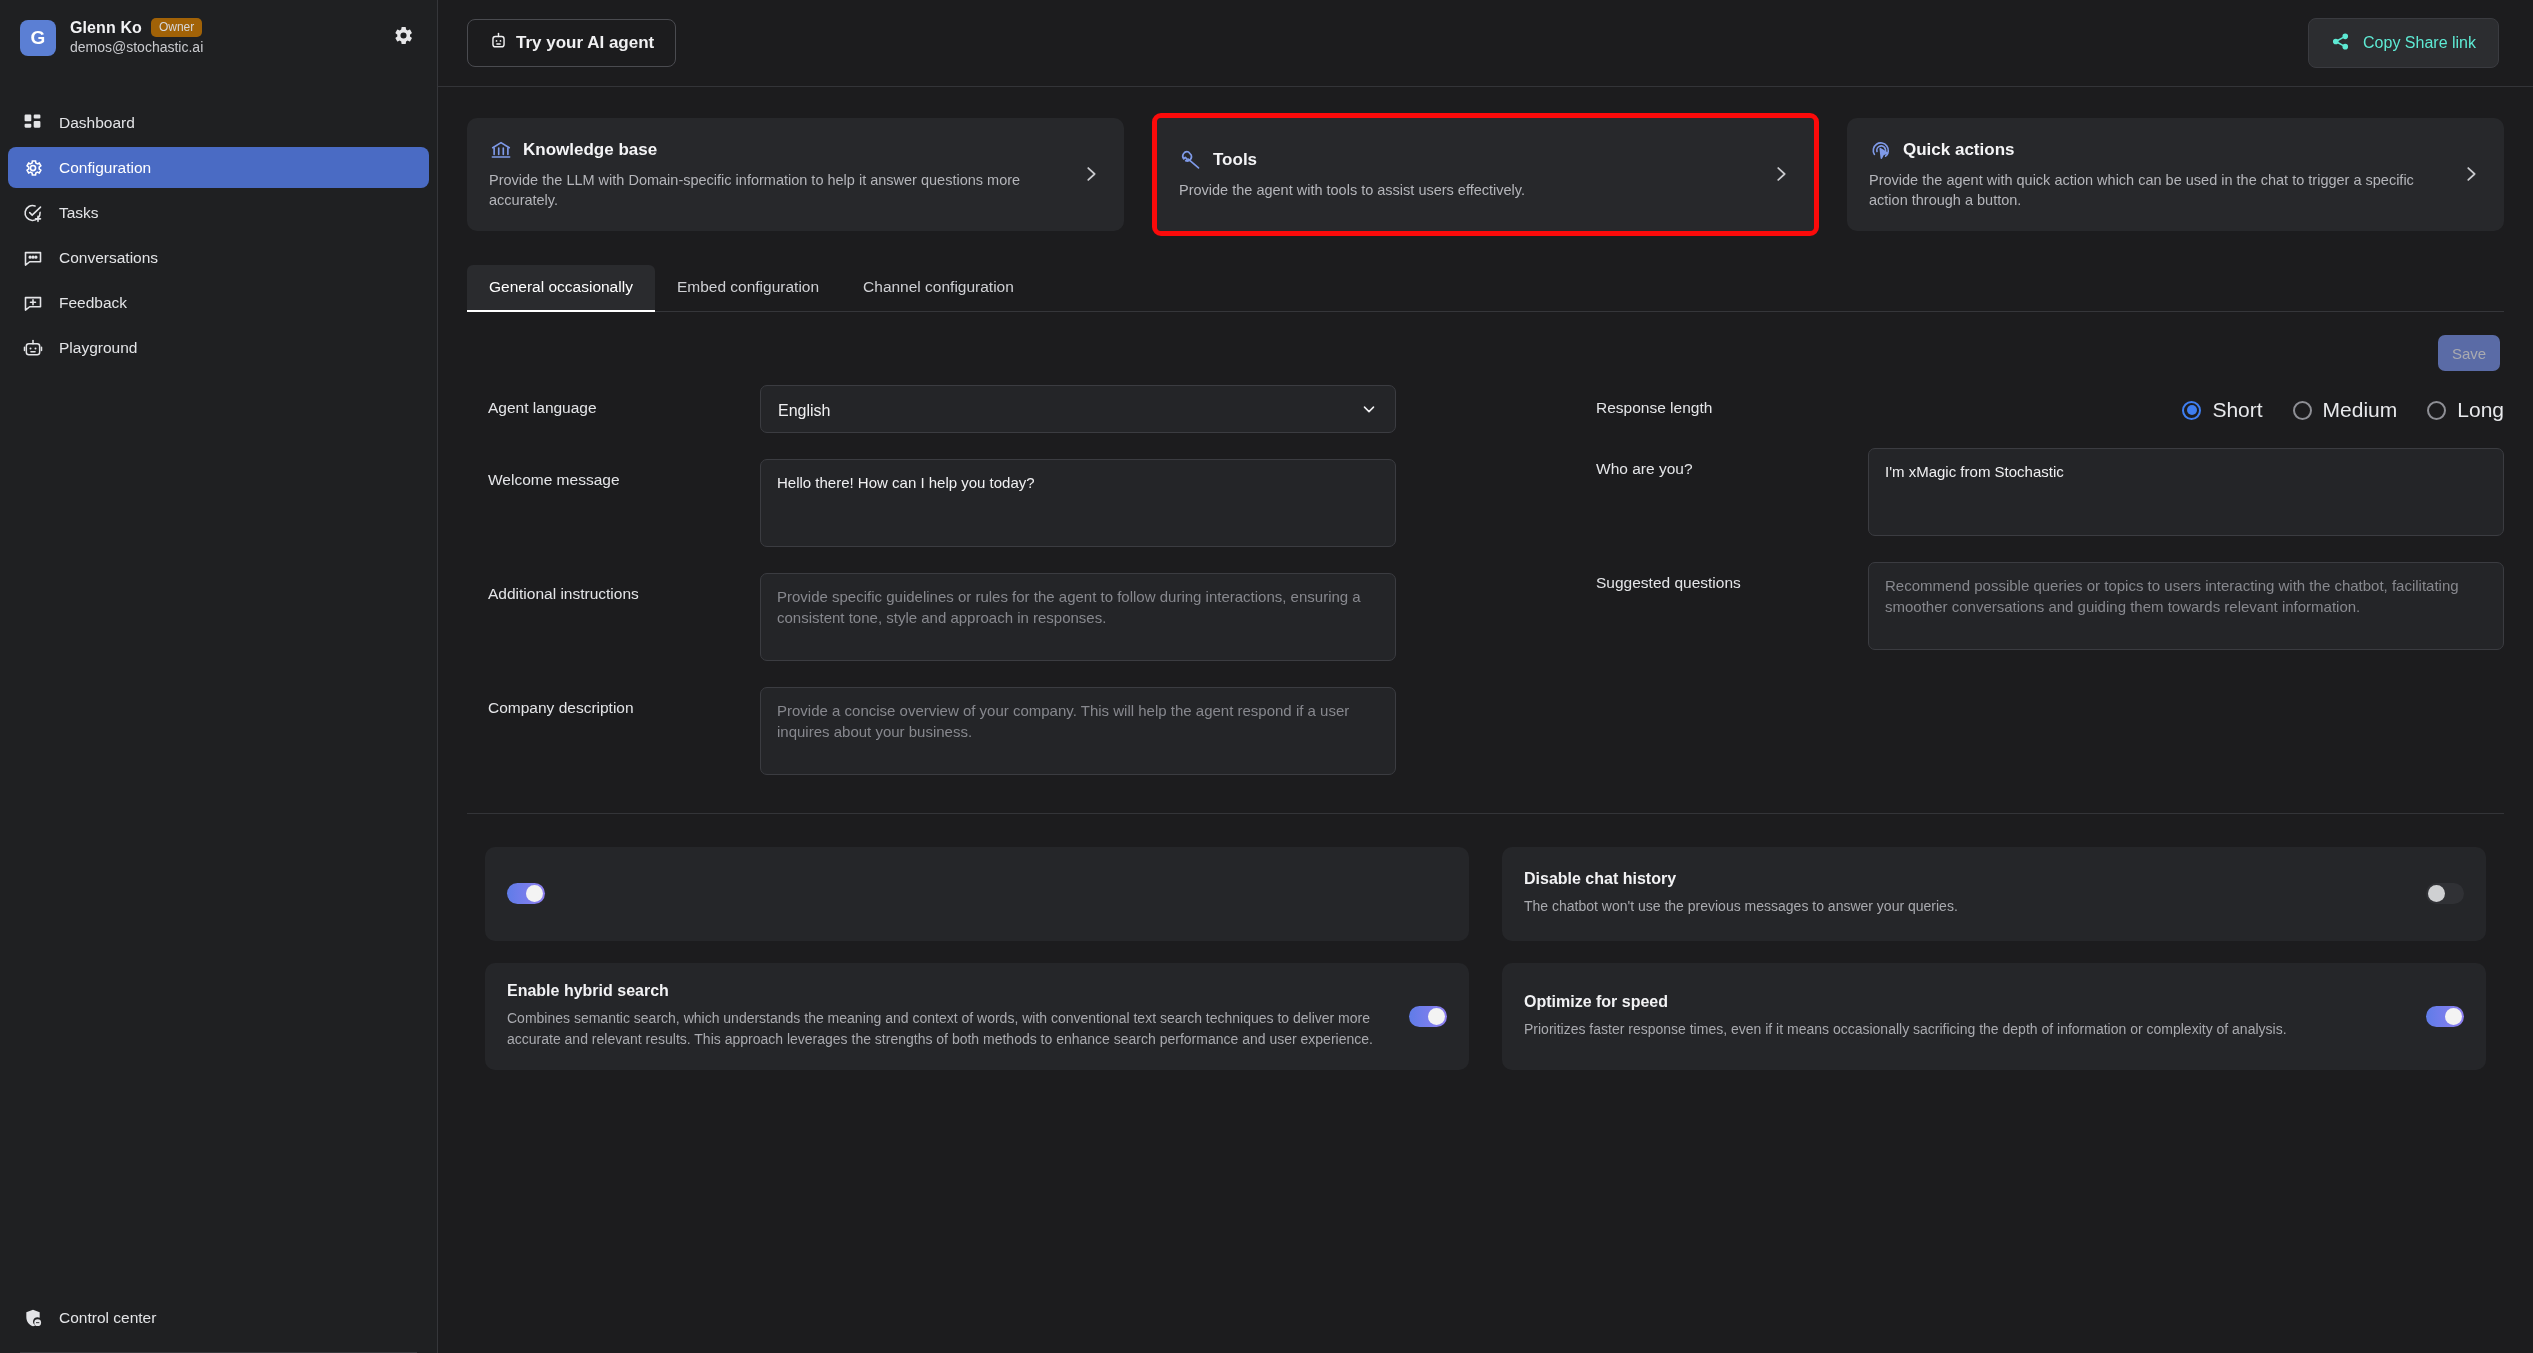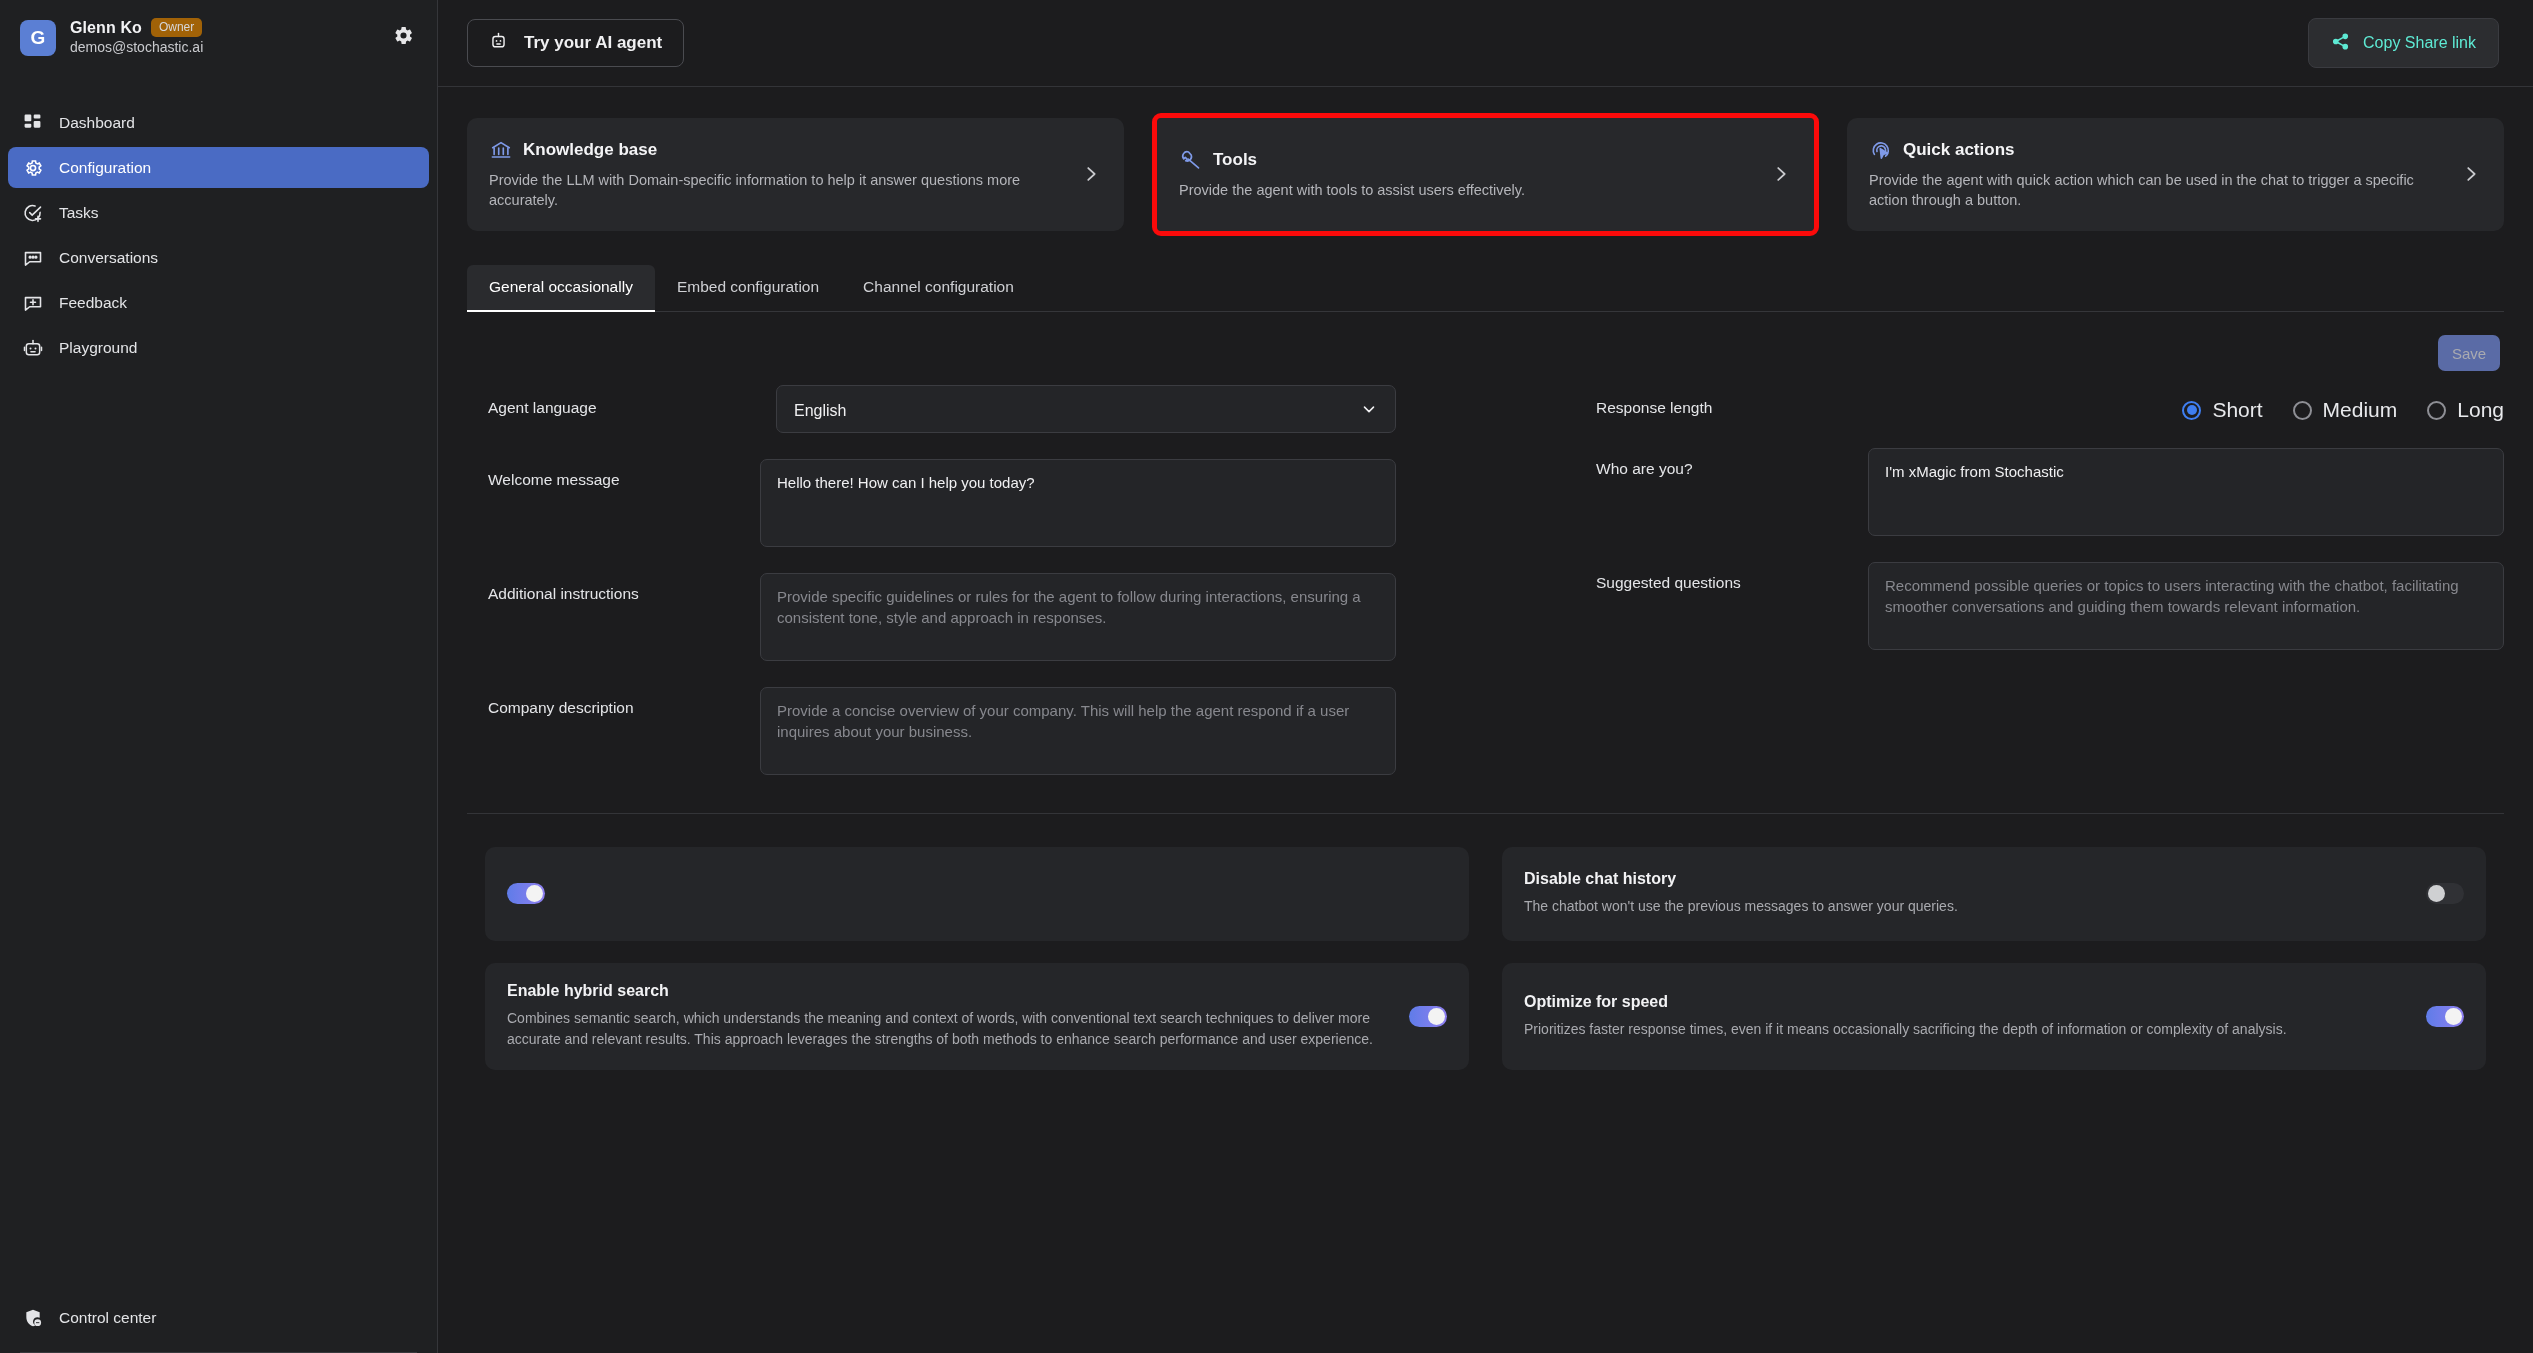--- a/index.html
+++ b/index.html
@@ -72,21 +72,21 @@
   
   .main { flex: 1 1 auto; height: 1353px; display: flex; flex-direction: column; background: #1c1c1e; min-width: 0; }
 
   .topbar {
     height: 87px; flex: 0 0 87px;
     border-bottom: 1px solid #333438;
     display: flex; align-items: center; justify-content: space-between;
     padding: 0 34px 0 29px;
   }
   .btn-outline {
-    display: inline-flex; align-items: center; gap: 16px;
+    display: inline-flex; align-items: center; gap: 8px;
     height: 48px; padding: 0 21px;
     border: 1px solid #4a4b50; border-radius: 8px;
     background: transparent; color: #f0f0f2;
     font-size: 17px; font-weight: 700; cursor: pointer;
     font-family: "Liberation Sans", sans-serif;
   }
   .btn-dark {
     display: inline-flex; align-items: center; gap: 13px;
     height: 50px; padding: 0 22px;
     background: #2c2d30; border: 1px solid #3a3b40; border-radius: 8px;
@@ -142,21 +142,21 @@
     padding: 14px 0 0 21px;
   }
   .frow { display: grid; grid-template-columns: 272px 1fr; align-items: start; margin-bottom: 26px; }
   .flabel { font-size: 15.5px; color: #e4e5e8; padding-top: 14px; }
   .frow.tall .flabel { padding-top: 12px; }
 
   .select-box {
     height: 48px; border: 1px solid #3b3c41; border-radius: 7px;
     background: #242528;
     display: flex; align-items: center; justify-content: space-between;
-    padding: 4px 17px 0 17px; font-size: 16px; color: #f0f0f2; cursor: pointer; margin-left: 16px;
+    padding: 4px 17px 0 17px; font-size: 16px; color: #f0f0f2; cursor: pointer;
   }
   .ta-box {
     min-height: 88px; border: 1px solid #3b3c41; border-radius: 7px;
     background: #242528; padding: 12px 16px 12px 16px;
     font-size: 15px; color: #f0f0f2; line-height: 1.42; cursor: text;
   }
   .ta-box.placeholder { color: #87888e; }
 
   .radio-row { display: flex; align-items: center; justify-content: flex-end; gap: 30px; padding-top: 13px; }
   .radio { display: flex; align-items: center; gap: 11px; cursor: pointer; font-size: 21px; color: #e8e9ec; }

